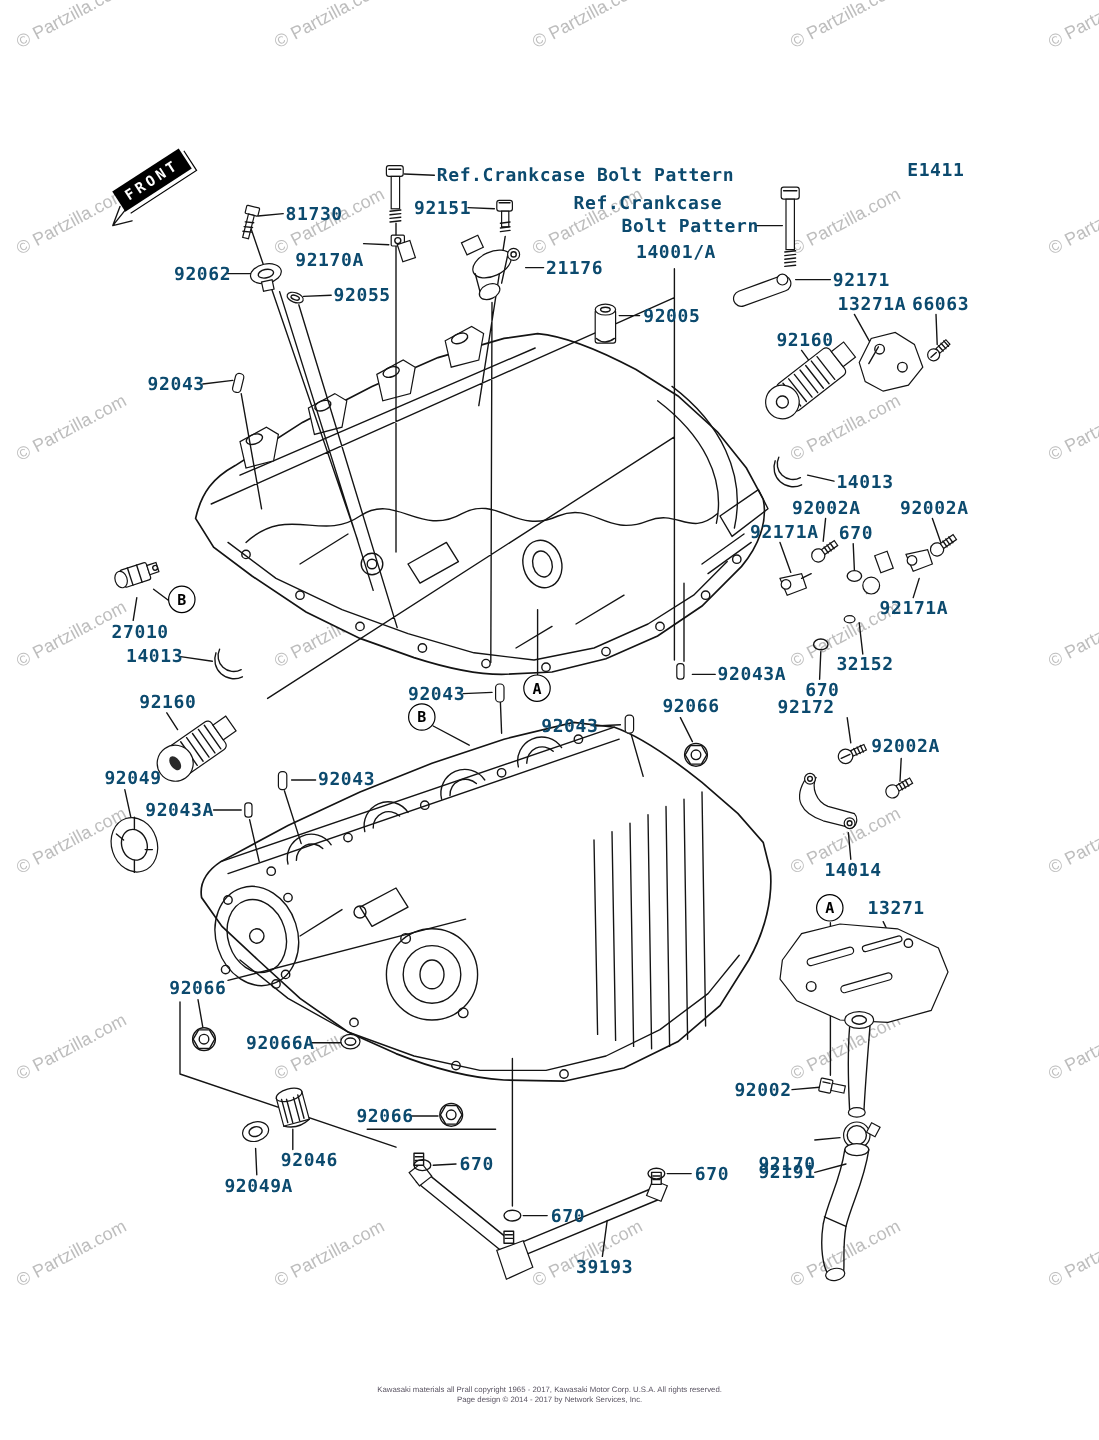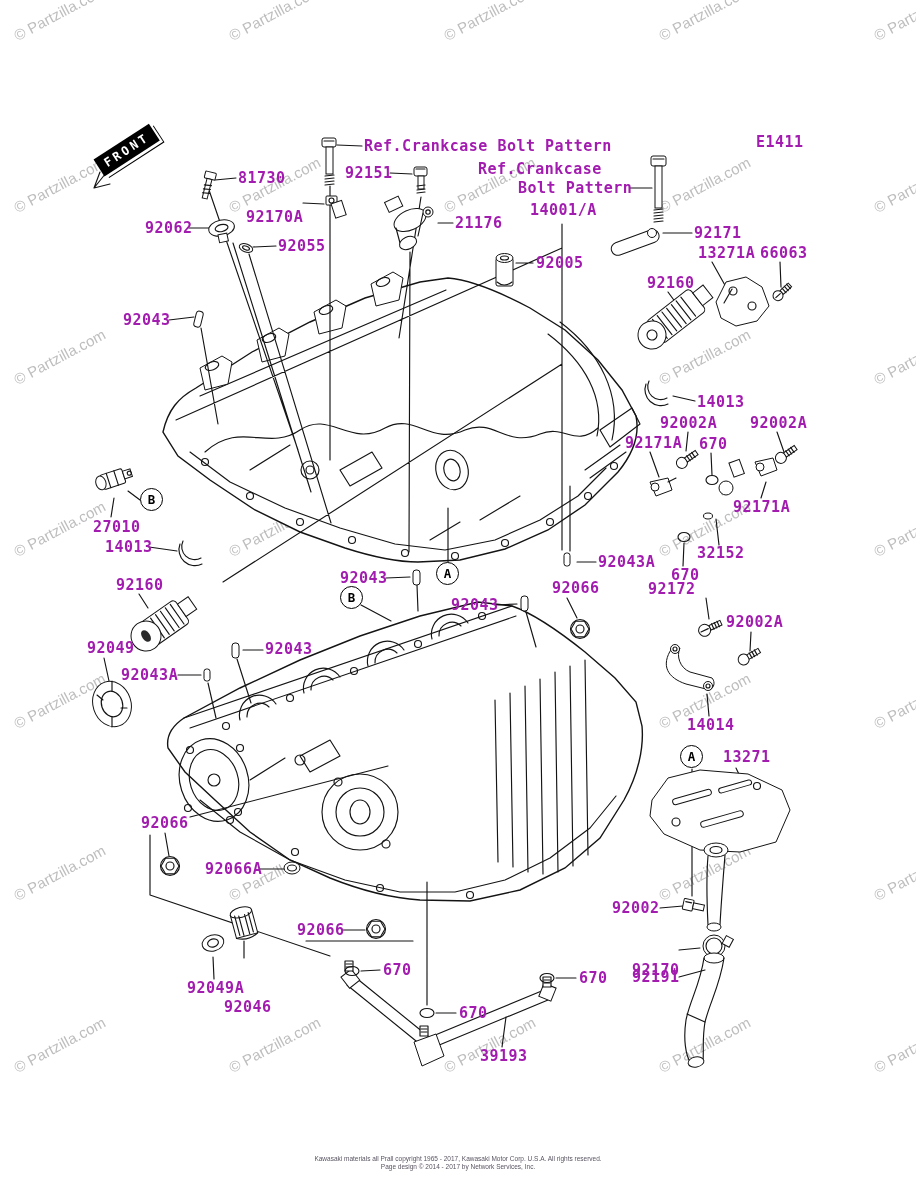--- a/index.html
+++ b/index.html
@@ -1,21 +1,21 @@
 <!DOCTYPE html>
 <html><head>
 <meta charset="utf-8">
 <style>
   html,body{margin:0;padding:0;background:#ffffff;}
   #stage{position:relative;width:916px;height:1200px;background:#ffffff;overflow:hidden;
          font-family:"DejaVu Sans Mono", monospace;}
   svg{position:absolute;left:0;top:0;}
   .lineart{stroke:#141414;fill:none;stroke-width:1.15;stroke-linecap:round;stroke-linejoin:round;}
   .fillw{fill:#ffffff;stroke:#141414;}
-  .callout{position:absolute;font-weight:bold;font-size:15px;letter-spacing:.5px;color:#a21caf;
+  .callout{position:absolute;font-weight:bold;font-size:15px;letter-spacing:.5px;color:#0c4a6e;
            white-space:nowrap;line-height:18px;transform:translateY(-9px);}
   .refcircle{position:absolute;width:21px;height:21px;border:1.6px solid #000;border-radius:50%;
              font-size:12.5px;font-weight:bold;display:flex;align-items:center;justify-content:center;
              transform:translate(-12px,-12px);background:#fff;}
   .watermark{position:absolute;font-family:"Liberation Sans",sans-serif;font-size:15px;
              color:rgba(148,148,148,0.62);transform:rotate(-28deg);transform-origin:left center;
              white-space:nowrap;pointer-events:none;}
   #front-box{position:absolute;left:99px;top:158px;width:66px;height:20px;background:#000;
              transform:rotate(-33deg);transform-origin:left center;display:flex;align-items:center;
              justify-content:center;box-shadow:2px 3px 0 #fff,3px 4px 0 #000;}
@@ -499,21 +499,21 @@
       <div class="callout" style="left: 87px; top: 648px;">92049</div>
       <div class="callout" style="left: 265px; top: 649px;">92043</div>
       <div class="callout" style="left: 121px; top: 675px;">92043A</div>
       <div class="callout" style="left: 687px; top: 725px;">14014</div>
       <div class="callout" style="left: 723px; top: 757px;">13271</div>
       <div class="callout" style="left: 141px; top: 823px;">92066</div>
       <div class="callout" style="left: 205px; top: 869px;">92066A</div>
       <div class="callout" style="left: 612px; top: 908px;">92002</div>
       <div class="callout" style="left: 297px; top: 930px;">92066</div>
       <div class="callout" style="left: 632px; top: 950px; margin-top: 20px;">92170</div>
-      <div class="callout" style="left: 224px; top: 967px; margin-top: 40px;">92046</div>
+      <div class="callout" style="left: 234px; top: 967px;">92046</div>
       <div class="callout" style="left: 383px; top: 970px;">670</div>
       <div class="callout" style="left: 579px; top: 978px;">670</div>
       <div class="callout" style="left: 632px; top: 977px;">92191</div>
       <div class="callout" style="left: 187px; top: 988px;">92049A</div>
       <div class="callout" style="left: 459px; top: 1013px;">670</div>
       <div class="callout" style="left: 480px; top: 1056px;">39193</div>
     </div>
   <div id="refcircle-layer">
       <div class="refcircle" style="left: 152px; top: 500px;">B</div>
       <div class="refcircle" style="left: 448px; top: 574px;">A</div>

